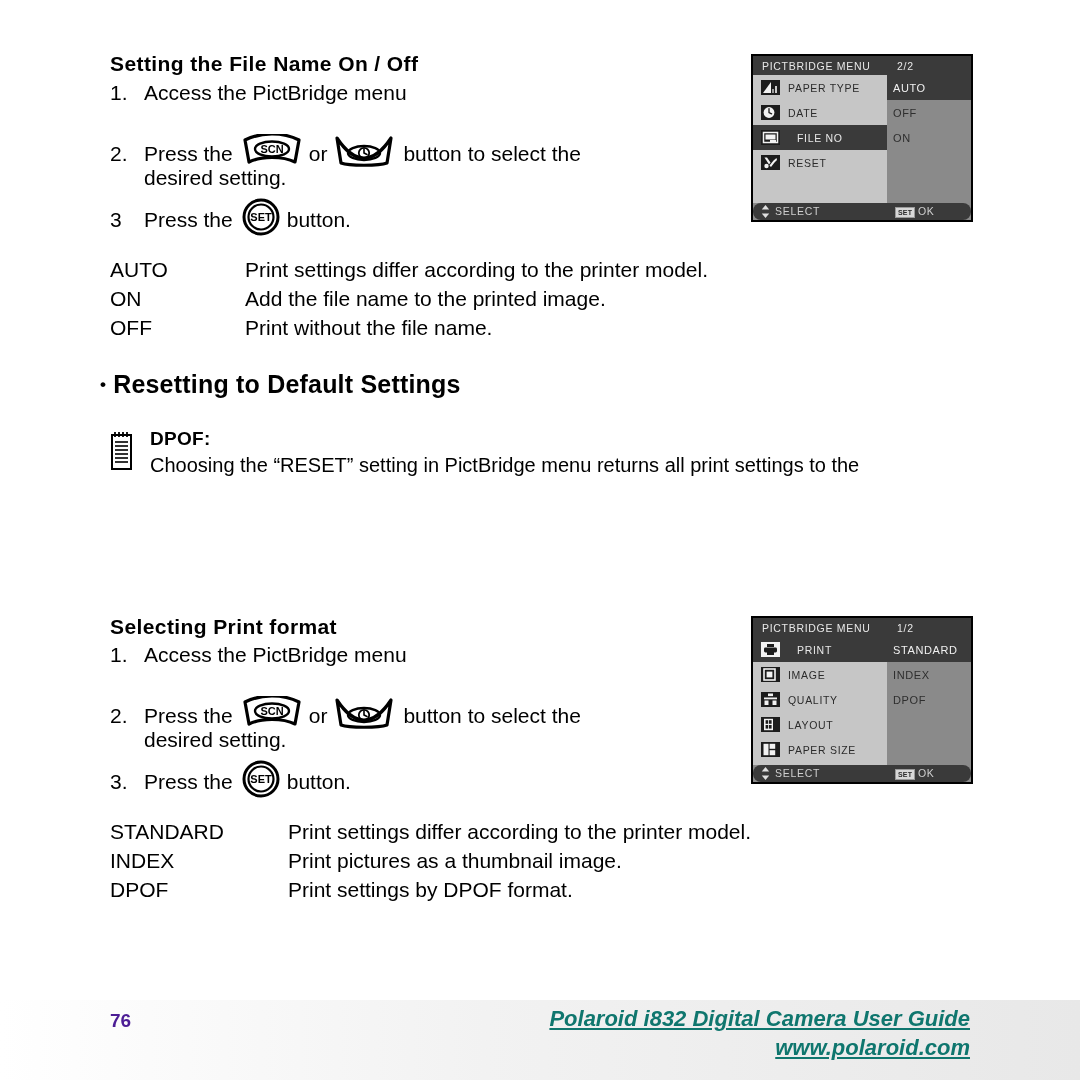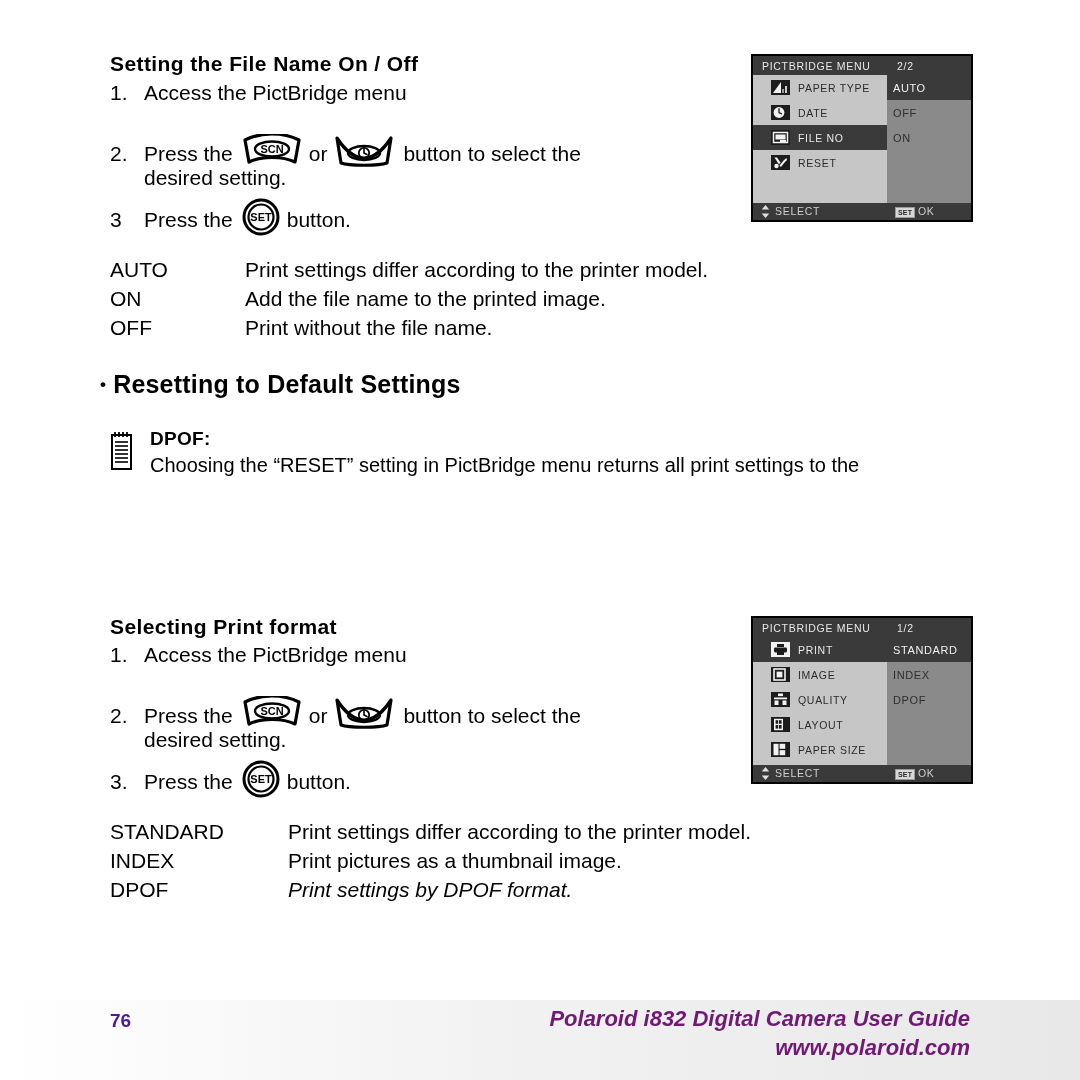--- a/index.html
+++ b/index.html
@@ -95,23 +95,23 @@
     position: absolute; left: 134px; top: 0;
     width: 84px; height: 128px;
     background: #8a8a8a;
   }
 
   .menu-row {
     position: relative;
     height: 25px;
     display: flex;
     align-items: center;
-    padding-left: 18px;
-  }
-  .menu-row.sel { background: #3a3a3a; }
+    padding-left: 8px;
+  }
+  .menu-row.sel { background: #3a3a3a; gap: 9px; }
   .menu-row .lbl {
     font-size: 10.5px;
     letter-spacing: .7px;
     color: #2b2b2b;
     margin-left: 8px;
   }
   .menu-row.sel .lbl { color: #e8e8e8; }
 
   .mi {
     width: 19px; height: 15px;
@@ -134,20 +134,21 @@
     color: #f0f0f0;
   }
 
   .lcd-footer {
     position: relative;
     height: 17px;
     background: #3a3a3a;
     color: #cfcfcf;
     font-size: 10.5px;
     letter-spacing: .7px;
+    border-radius: 8px;
   }
   .lcd-footer .select-lbl { position: absolute; left: 22px; top: 2px; }
   .lcd-footer .ok-lbl { position: absolute; left: 165px; top: 2px; }
   .lcd-footer .ud { position: absolute; left: 8px; top: 2px; }
   .lcd-footer .setbadge {
     position: absolute; left: 142px; top: 4px;
     background: #d8d8d8; color: #2a2a2a;
     font-size: 7px; font-weight: bold;
     padding: 0 2px; line-height: 9px;
     letter-spacing: .2px;
@@ -165,23 +166,24 @@
     position: absolute;
     font-size: 19px;
     font-weight: bold;
     color: #4c1d95;
   }
   .brand-line {
     position: absolute;
     font-size: 22px;
     font-weight: bold;
     font-style: italic;
-    color: #701a75;
+    color: #0f766e;
     text-align: right;
     white-space: nowrap;
+    text-decoration: underline;
   }
 </style>
 </head>
 <body>
 
 <div class="page">
 
   <div class="sec-heading" style="left:110px; top:52px;">Setting the File Name On / Off</div>
 
   <div class="step" style="left:110px; top:81px;">
@@ -312,21 +314,21 @@
   <div class="defrow" style="left:110px; top:820px;">
     <span class="term">STANDARD</span>
     <span class="desc" style="left:178px;">Print settings differ according to the printer model.</span>
   </div>
   <div class="defrow" style="left:110px; top:849px;">
     <span class="term">INDEX</span>
     <span class="desc" style="left:178px;">Print pictures as a thumbnail image.</span>
   </div>
   <div class="defrow" style="left:110px; top:878px;">
     <span class="term">DPOF</span>
-    <span class="desc" style="left:178px;font-style:italic;">Print settings by DPOF format.</span>
+    <span class="desc" style="left:178px;">Print settings by DPOF format.</span>
   </div>
 
   <div class="lcd" style="left:751px; top:54px;">
     <div class="lcd-header">
       <span class="title">PICTBRIDGE MENU</span>
       <span class="pageno">2/2</span>
     </div>
     <div class="lcd-body">
       <div class="lcd-left">
 

